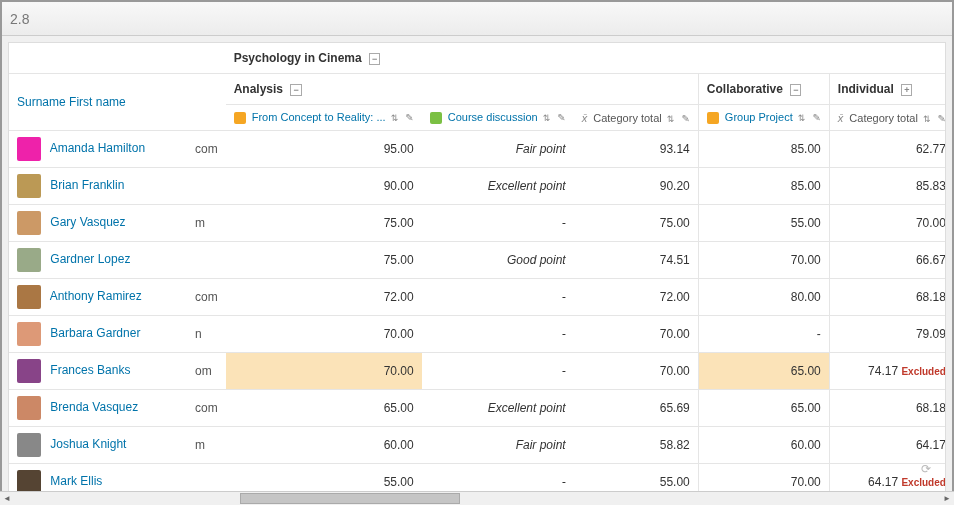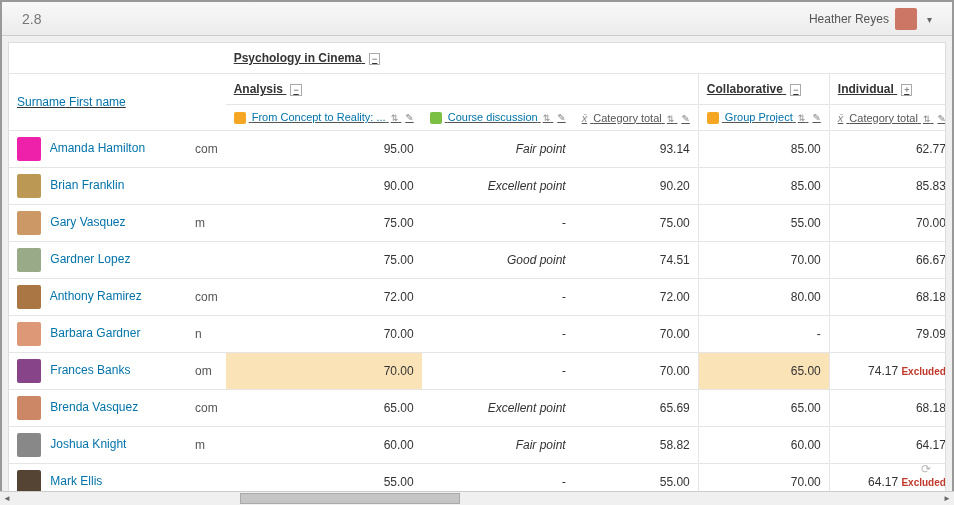--- a/index.html
+++ b/index.html
@@ -12,38 +12,38 @@
   height: 505px;
   overflow: hidden;
   border: 2px solid #999;
 }
 .topbar {
   height: 34px;
   background: linear-gradient(#f8f8f8,#ececec);
   border-bottom: 1px solid #ccc;
   display: flex;
   align-items: center;
-  padding: 0 20px;
+  padding: 0 8px;
 }
 .version { color: #777; font-size: 14px; }
 .flex-spacer { flex: 1; }
 .user { display: flex; align-items: center; gap: 6px; color:#555; }
 .avatar-sm { width:22px; height:22px; background:#c76; border-radius:2px; display:inline-block;}
 .caret::after { content:"▾"; font-size:10px; color:#666; margin-left:4px;}
 .content {
   background:#fff;
   margin:6px;
   height:calc(505px - 34px - 14px);
   overflow:auto;
   position:relative;
   border:1px solid #ddd;
 }
 table { border-collapse: collapse; width:100%; font-size:12px; }
 th, td { border-bottom:1px solid #e5e5e5; padding:6px 8px; white-space:nowrap; }
-th { background:#fff; font-weight:normal; text-align:left;text-decoration:underline; }
+th { background:#fff; font-weight:normal; text-align:left; }
 th.section { font-weight:bold; color:#333; font-size:12px; padding:8px;}
 th.colhead { color:#555; font-size:11px; vertical-align:middle;}
 a.link { color:#0073aa; text-decoration:none; }
 .avatar { width:24px; height:24px; display:inline-block; vertical-align:middle; border-radius:2px; margin-right:6px; background:#bbb;}
 td.num { text-align:right; color:#333; }
 td.txt { text-align:right; color:#333;font-style:italic; }
 td.email { color:#555; max-width:40px; overflow:hidden;}
 .highlight { background:#fbe3b8 !important; }
 .excluded { color:#c0392b; font-size:10px; font-weight:bold; }
 .icon-sort { font-size:9px; color:#888; margin-left:2px;}
@@ -60,25 +60,20 @@
 th.right, td.right{ text-align:center;}
 .colgroup-border-left{ border-left:1px solid #e5e5e5;}
 .refresh-corner { position:absolute; right:8px; bottom:20px; width:16px; height:16px; color:#bbb;}
 </style>
 </head>
 <body>
 
 <div class="topbar">
   <span class="version">2.8</span>
   <span class="flex-spacer"></span>
-  <span class="user">
-    <span>Heather Reyes</span>
-    <span class="avatar-sm"></span>
-    <span class="caret"></span>
-  </span>
 </div>
 
 <div class="content">
 <table>
   <thead>
     <tr>
       <th class="left-cell"></th>
       <th class="email-cell"></th>
       <th colspan="6" class="section">
         <span>Psychology in Cinema</span>

